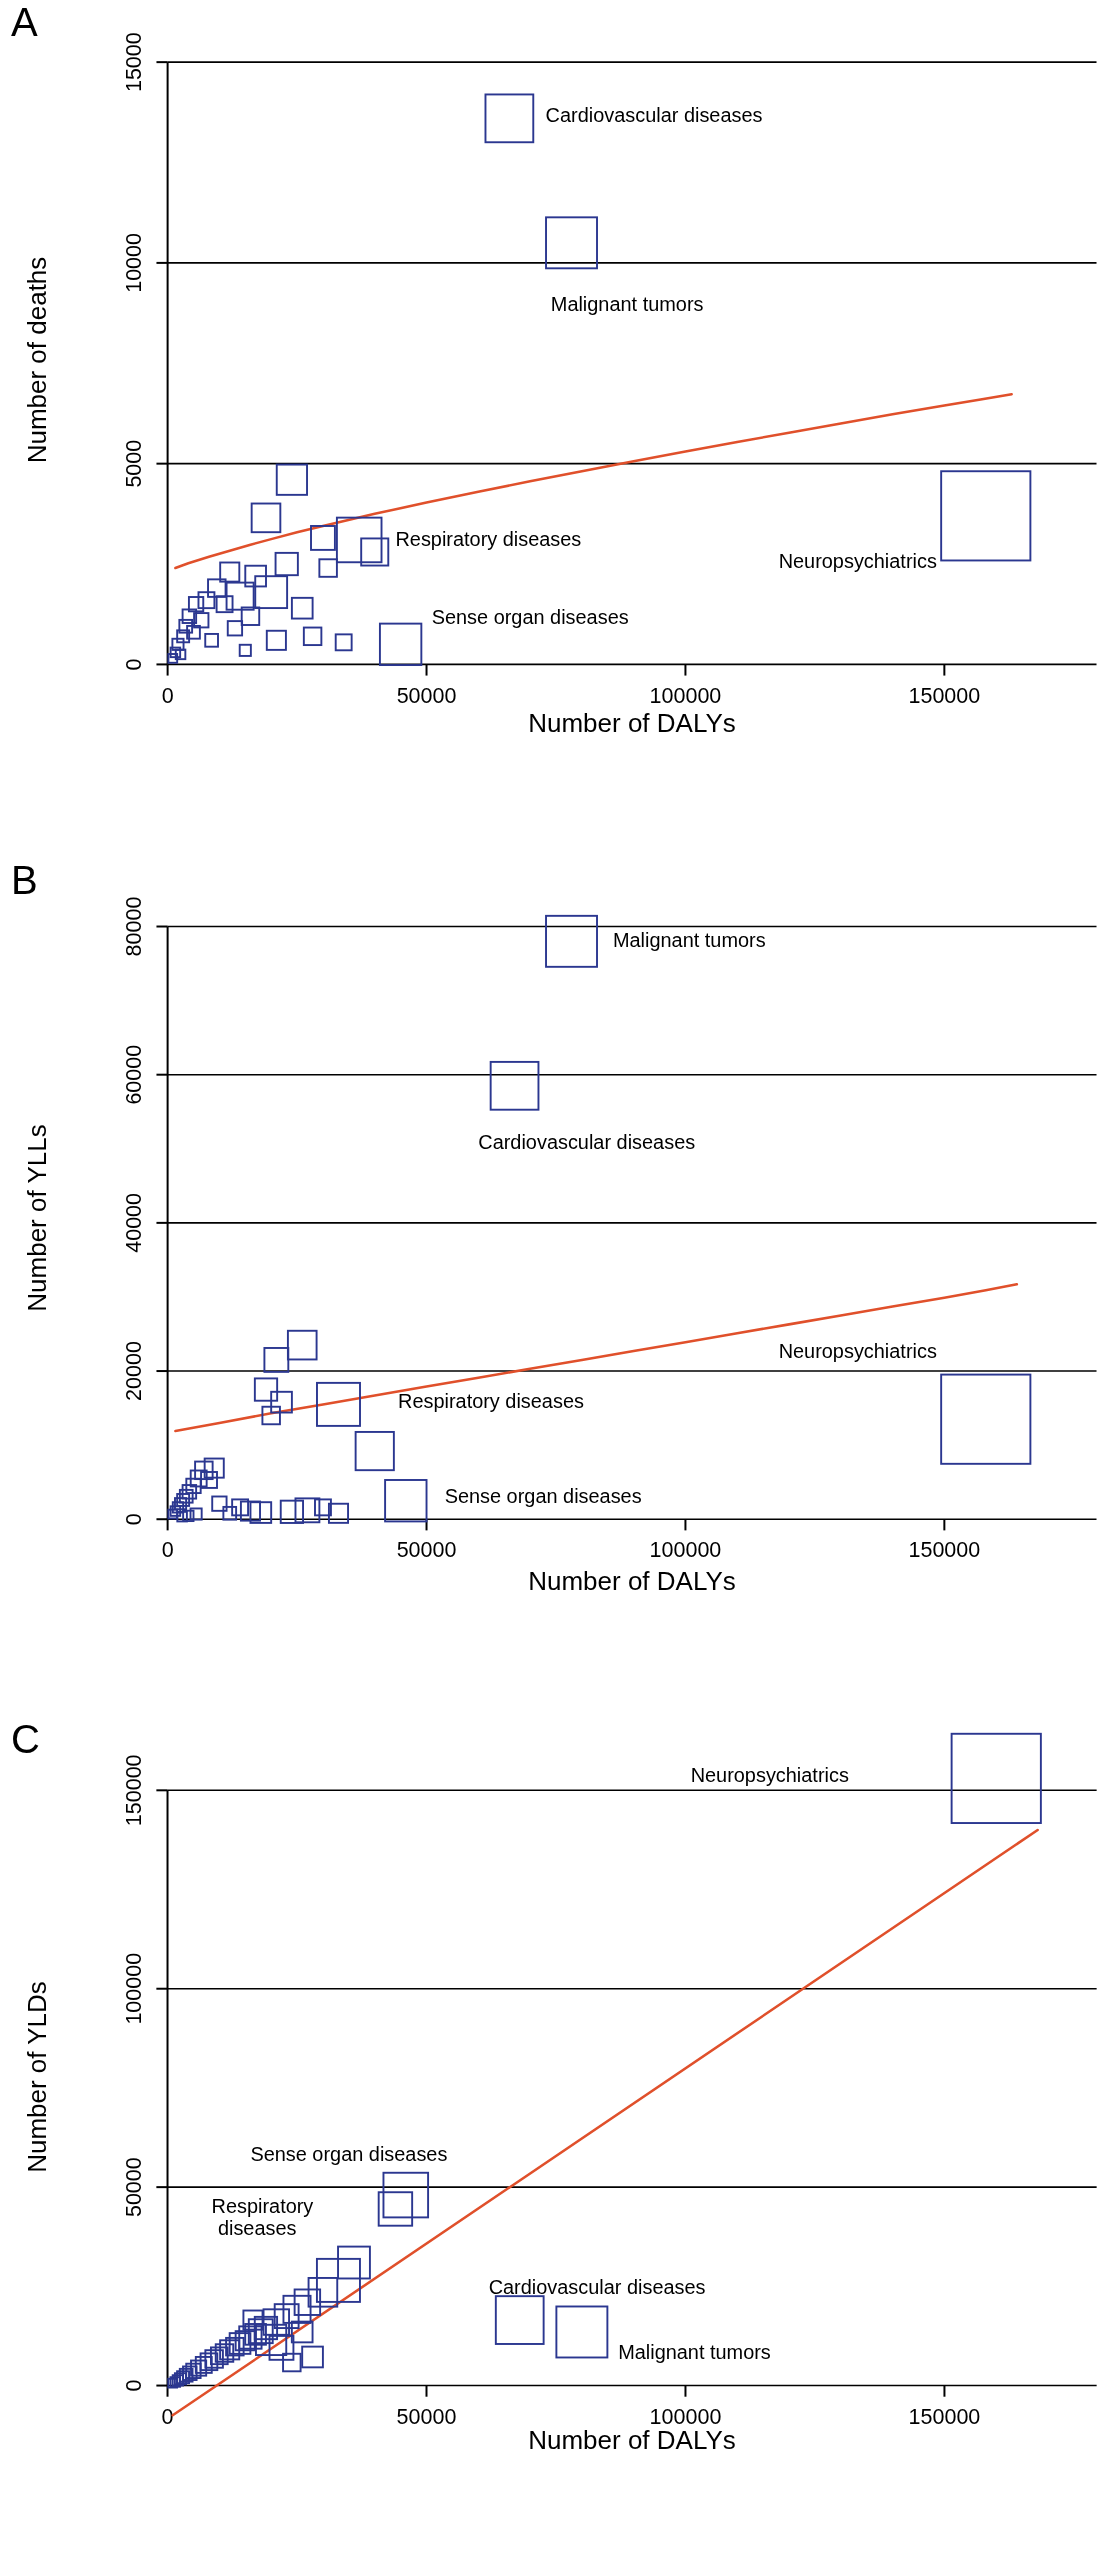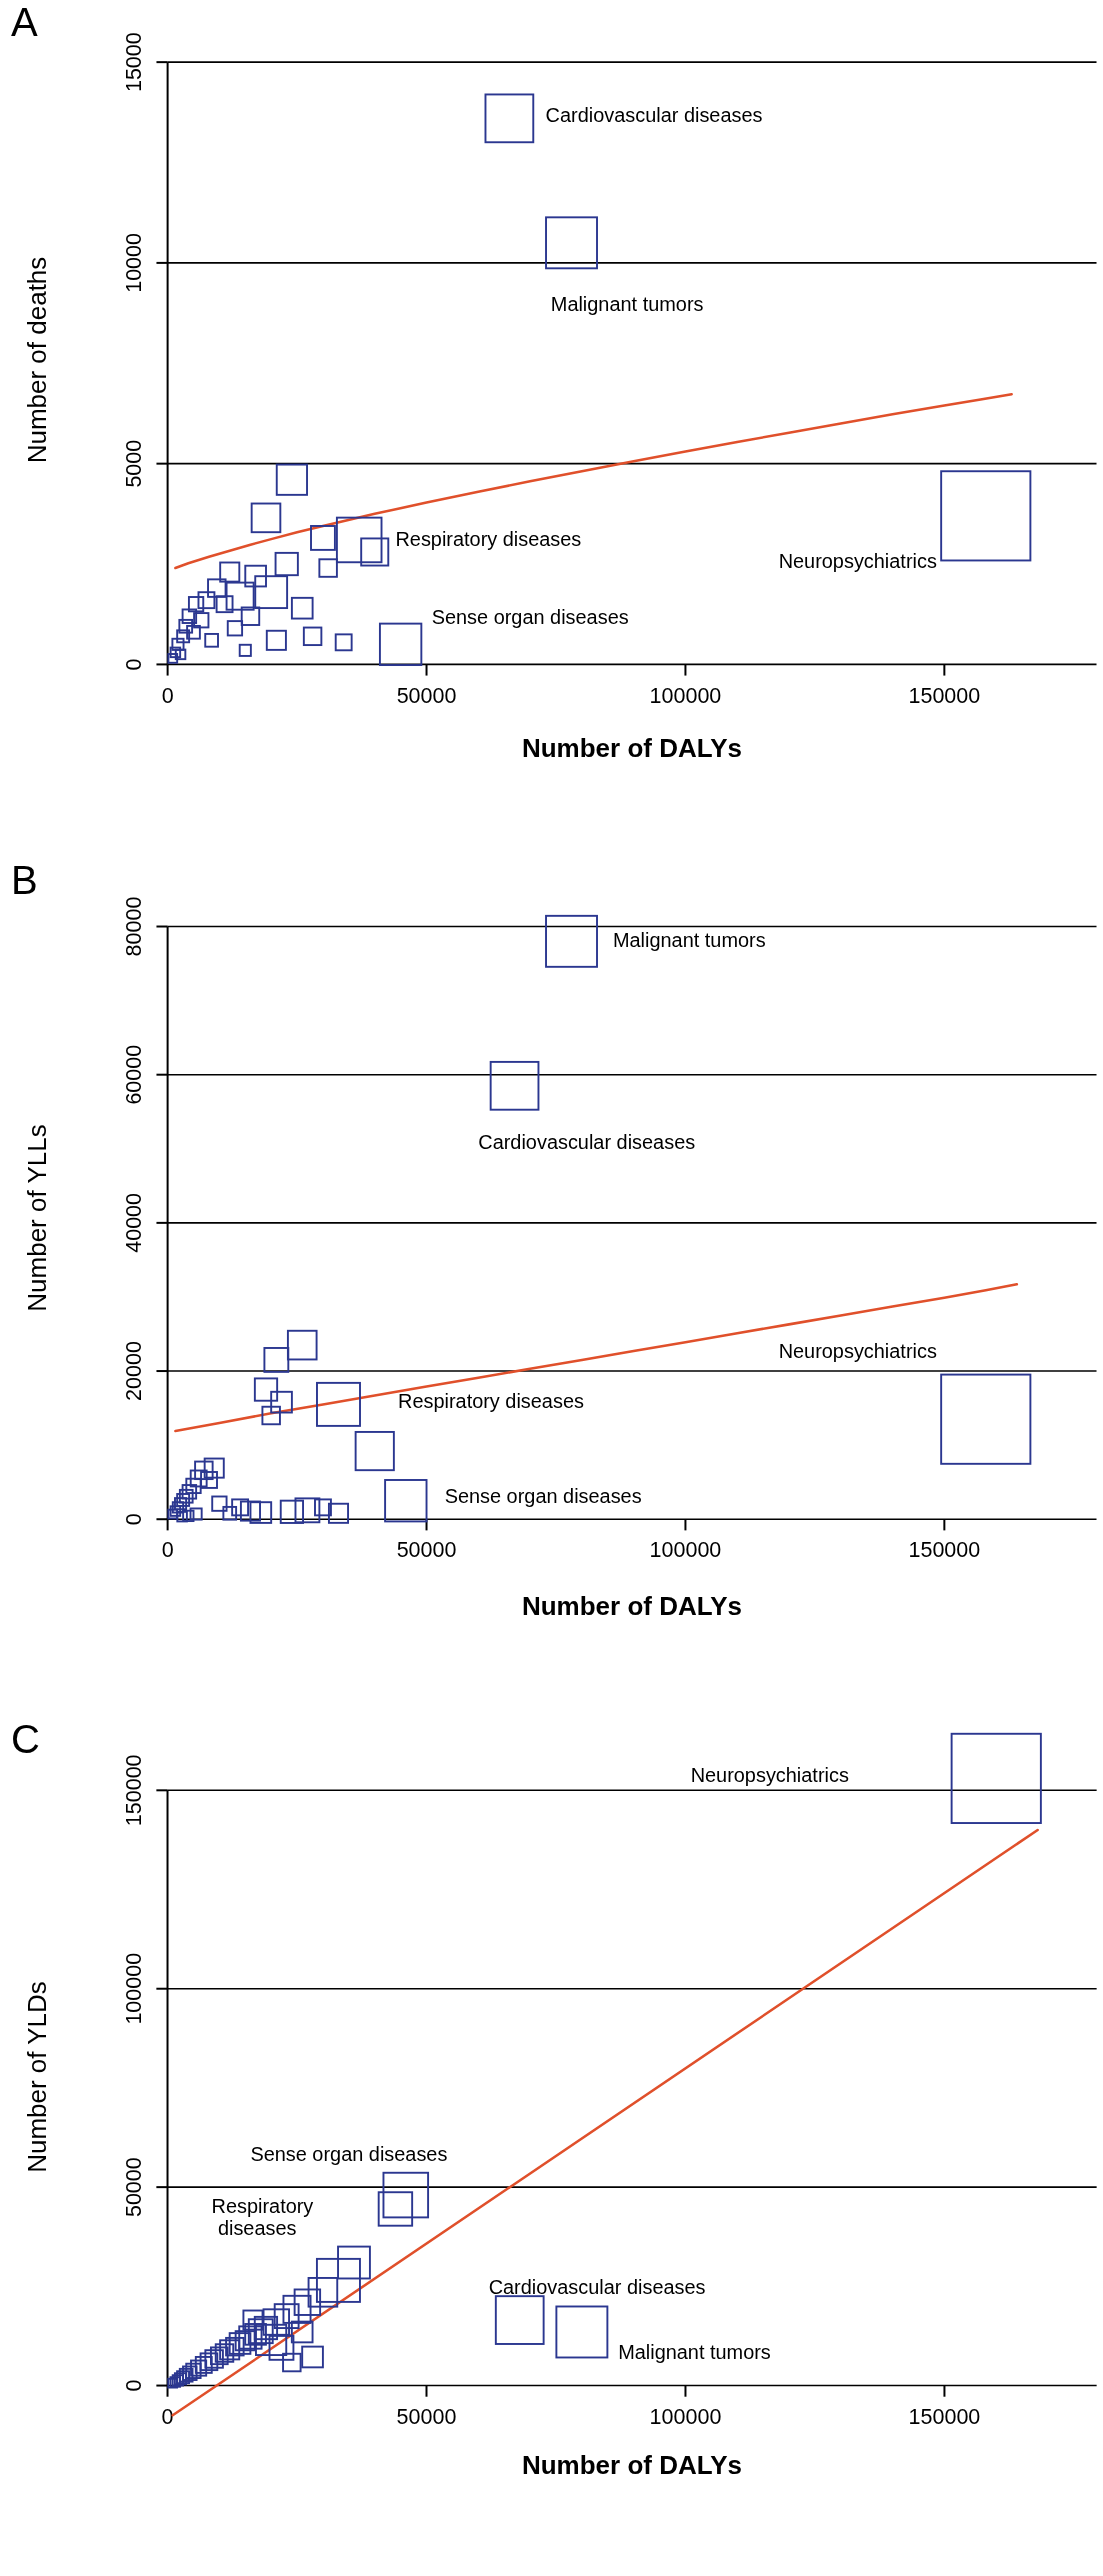--- a/index.html
+++ b/index.html
@@ -5,21 +5,21 @@
   html,body{margin:0;padding:0;background:#ffffff;}
   body{font-family:"Liberation Sans","DejaVu Sans",sans-serif;color:#000;}
   .figure{position:relative;width:1104px;height:2576px;background:#fff;overflow:hidden;}
   .panel{position:absolute;left:0;width:1104px;}
   #panel-0{top:0;height:858px;}
   #panel-1{top:858px;height:858px;}
   #panel-2{top:1717px;height:859px;}
   .panel svg{position:absolute;left:0;top:0;font-family:"Liberation Sans","DejaVu Sans",sans-serif;}
   .panel-letter{position:absolute;left:11px;top:1.6px;font-size:40px;font-weight:400;line-height:1;}
   .y-title{position:absolute;left:37px;top:360px;transform:translate(-50%,-50%) rotate(-90deg);font-size:26px;white-space:nowrap;}
-  .x-title{position:absolute;left:632px;top:733px;transform:translateX(-50%);font-size:26px;white-space:nowrap;font-weight:bold;}
+  .x-title{position:absolute;left:632px;top:708px;transform:translateX(-50%);font-size:26px;white-space:nowrap;}
 </style>
 </head>
 <body>
 
 <div class="figure">
 
   <section class="panel" id="panel-0">
     <svg id="plot-0" width="1104" height="858" viewBox="0 0 1385 1077">
         <line x1="210" y1="834" x2="1376" y2="834" stroke="#000000" stroke-width="2"></line>
         <line x1="196" y1="834" x2="210" y2="834" stroke="#000000" stroke-width="2.5"></line>

